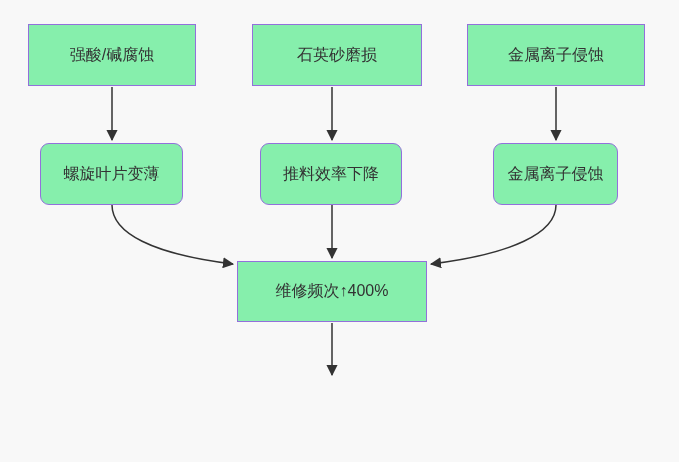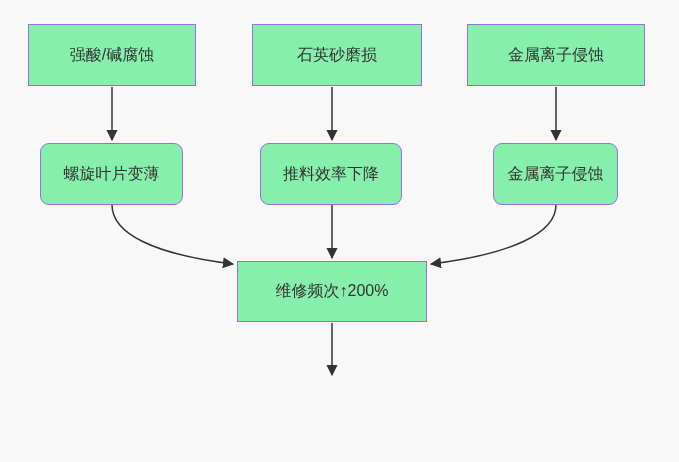--- a/index.html
+++ b/index.html
@@ -82,17 +82,17 @@
 
   <div class="node rounded" style="left:260px; top:143px; width:142px; height:62px;">
     <span>推料效率下降</span>
   </div>
 
   <div class="node rounded" style="left:493px; top:143px; width:125px; height:62px;">
     <span>金属离子侵蚀</span>
   </div>
 
   <div class="node" style="left:237px; top:261px; width:190px; height:61px;">
-    <span>维修频次↑200%</span>
+    <span>维修频次↑400%</span>
   </div>
 
 
 </div>
 
 </body></html>

